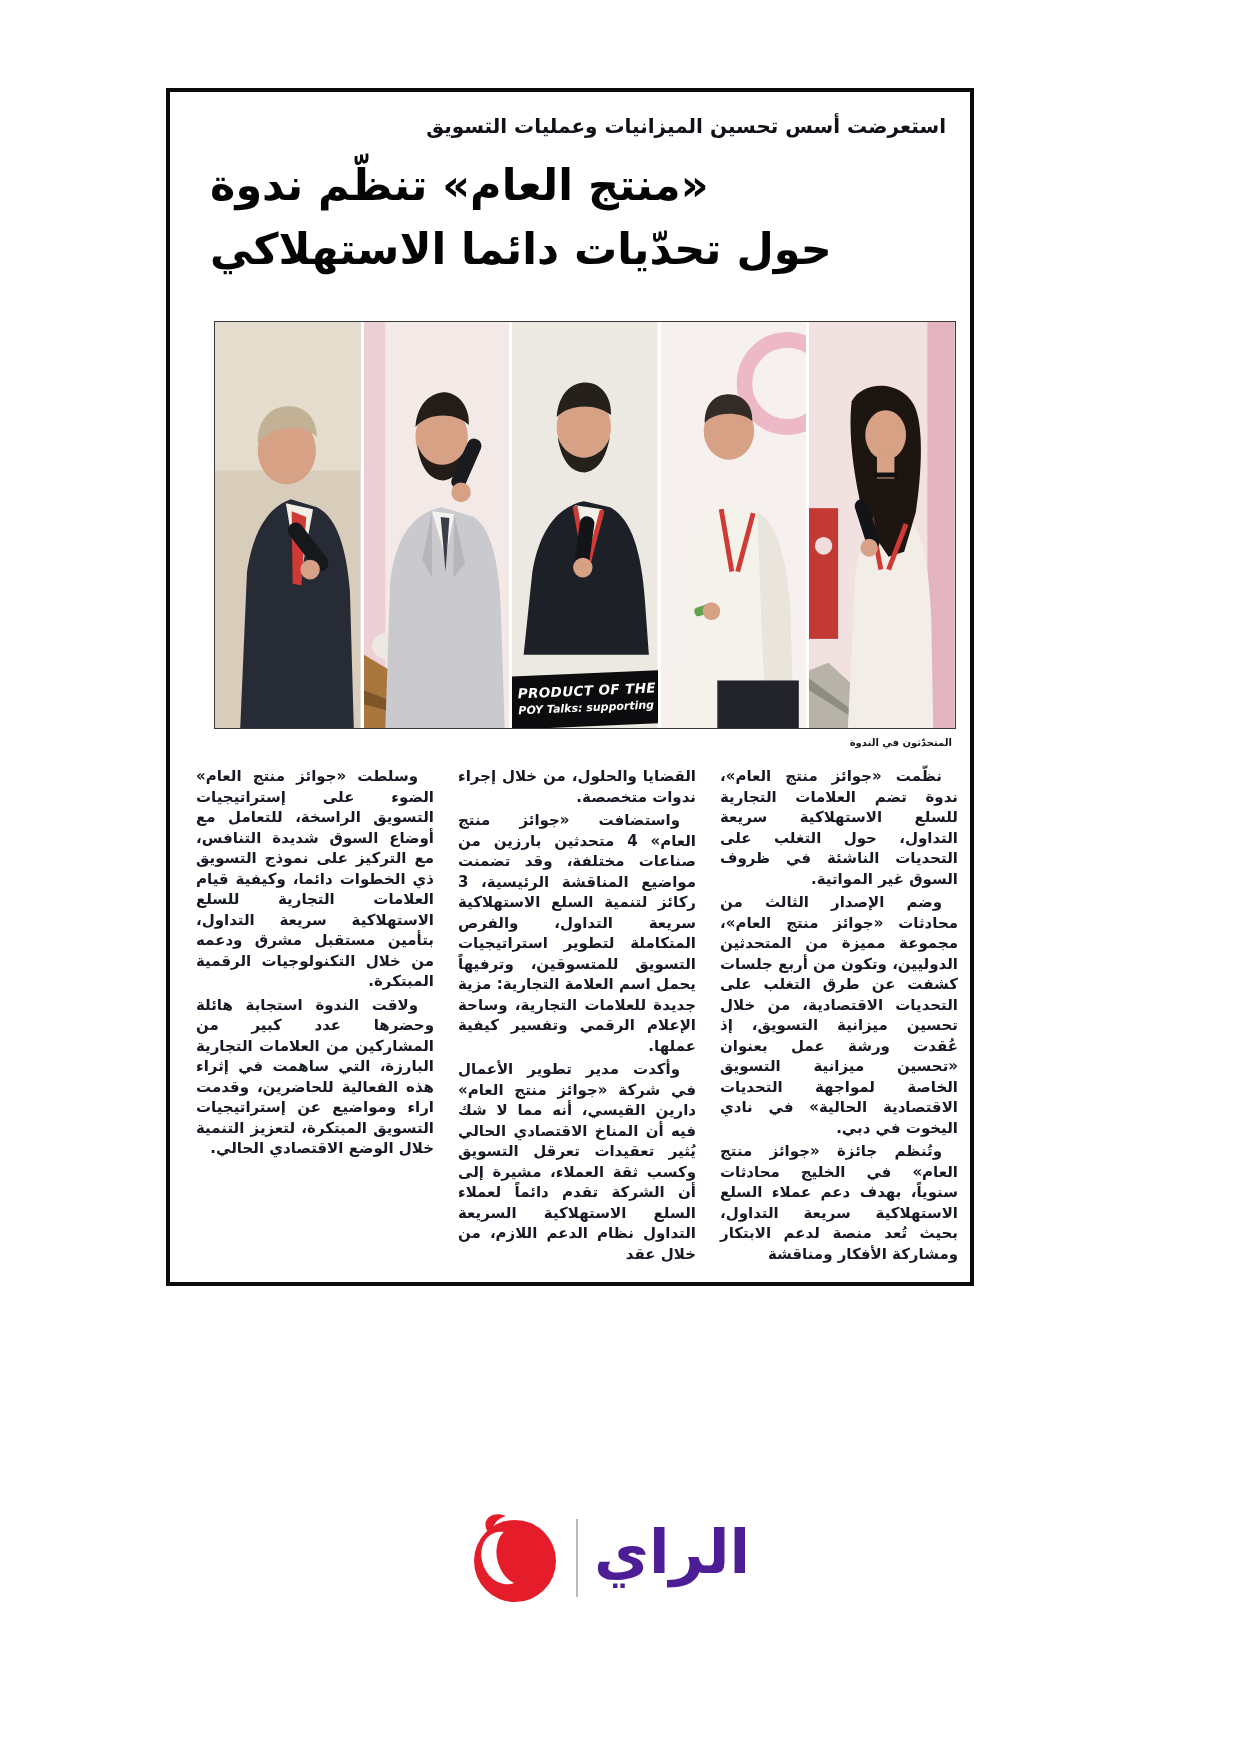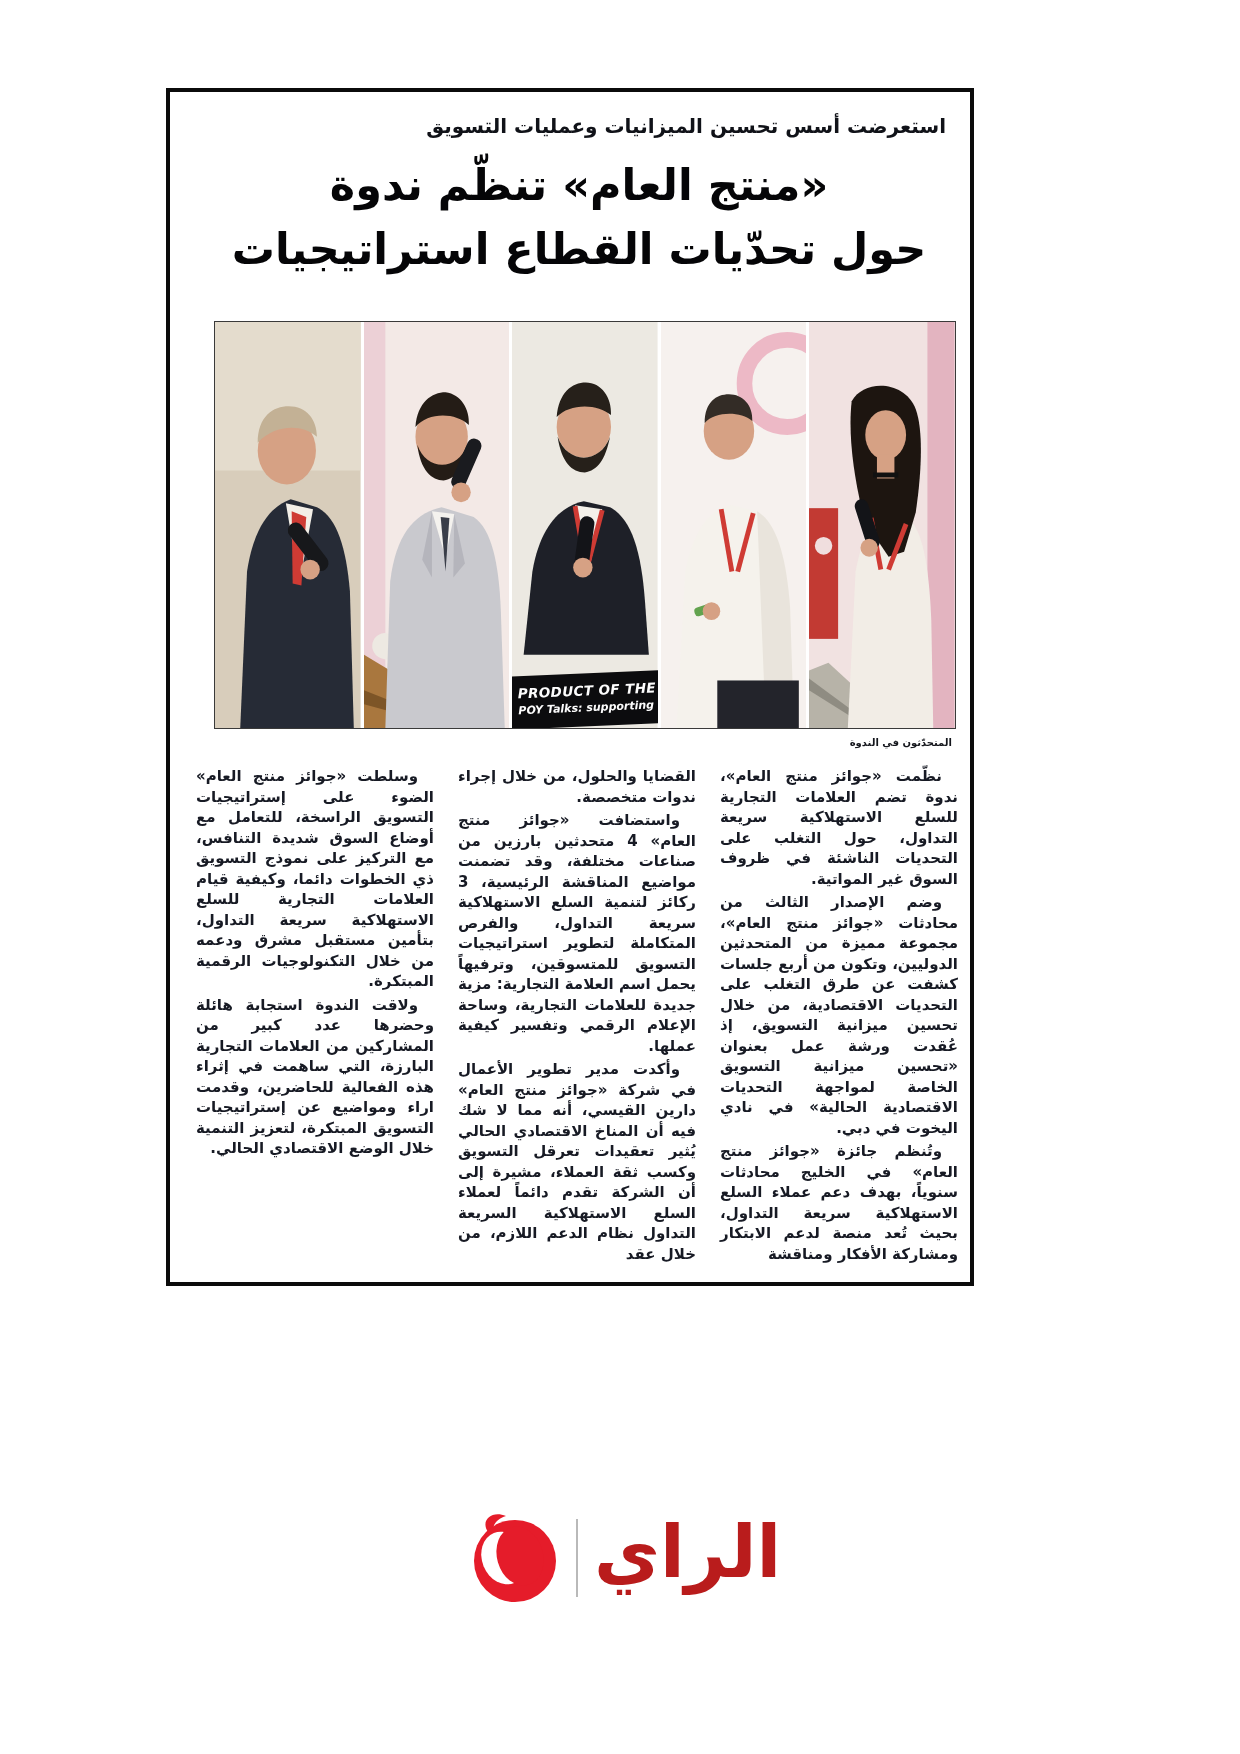--- a/index.html
+++ b/index.html
@@ -8,21 +8,21 @@
     font-family:"DejaVu Sans",sans-serif;color:#16181f;overflow:hidden;
   }
   .article-box{
     position:absolute;left:166px;top:88px;width:808px;height:1198px;
     border:4px solid #0b0b0b;background:#fff;box-sizing:border-box;overflow:hidden;
   }
   .kicker{
     direction:rtl;text-align:right;margin:22px 24px 0 40px;
     font-size:20px;font-weight:bold;color:#101218;letter-spacing:0;
   }
-  .headline{direction:rtl;text-align:center;margin:16px 22px 0 40px;color:#050507;}
+  .headline{direction:rtl;text-align:left;margin:16px 22px 0 40px;color:#050507;}
   .headline .hl{font-size:43px;font-weight:bold;line-height:1.48;}
   .photo-strip{
     margin:40px 14px 0 44px;height:408px;display:flex;gap:3px;
     border:1px solid #3a3a3a;background:#fff;box-sizing:border-box;overflow:hidden;position:relative;
   }
   .panel{flex:1;position:relative;overflow:hidden;}
   .panel svg{display:block;width:100%;height:100%;}
   .podium-sign{
     position:absolute;left:-4px;bottom:2px;width:108%;
     background:#0c0c0e;color:#fdfdfd;padding:9px 6px 12px 10px;
@@ -41,34 +41,34 @@
   .col p{
     margin:0 0 3px 0;font-size:15px;line-height:20.5px;font-weight:bold;color:#171a24;
   }
   .col p.indent{text-indent:16px;}
   .alrai-footer{
     position:absolute;left:468px;top:1506px;height:104px;
     display:flex;align-items:center;gap:16px;direction:ltr;
   }
   .alrai-divider{width:2px;height:78px;background:#b9b9b9;}
   .alrai-name{
-    font-size:72px;font-weight:bold;color:#b91c1c;line-height:1;
+    font-size:60px;font-weight:bold;color:#4c1d95;line-height:1;
     direction:rtl;transform:translateY(-6px);
   }
 </style>
 </head>
 <body>
 
 <div class="article-box">
 
   <div class="kicker">استعرضت أسس تحسين الميزانيات وعمليات التسويق</div>
 
   <div class="headline">
     <div class="hl">«منتج العام» تنظّم ندوة</div>
-    <div class="hl">حول تحدّيات القطاع استراتيجيات</div>
+    <div class="hl">حول تحدّيات دائما الاستهلاكي</div>
   </div>
 
   <div class="photo-strip">
 
     <div class="panel">
       <svg viewBox="0 0 150 410" preserveAspectRatio="none">
         <rect width="150" height="410" fill="#d8cdbb"></rect>
         <rect width="150" height="150" fill="#e4dccd"></rect>
         <path d="M26 410 L33 252 C40 206 58 186 78 179 L105 187 C125 197 135 226 139 272 L143 410 Z" fill="#262b36"></path>
         <polygon points="73,183 101,189 87,264" fill="#f3efe7"></polygon>

